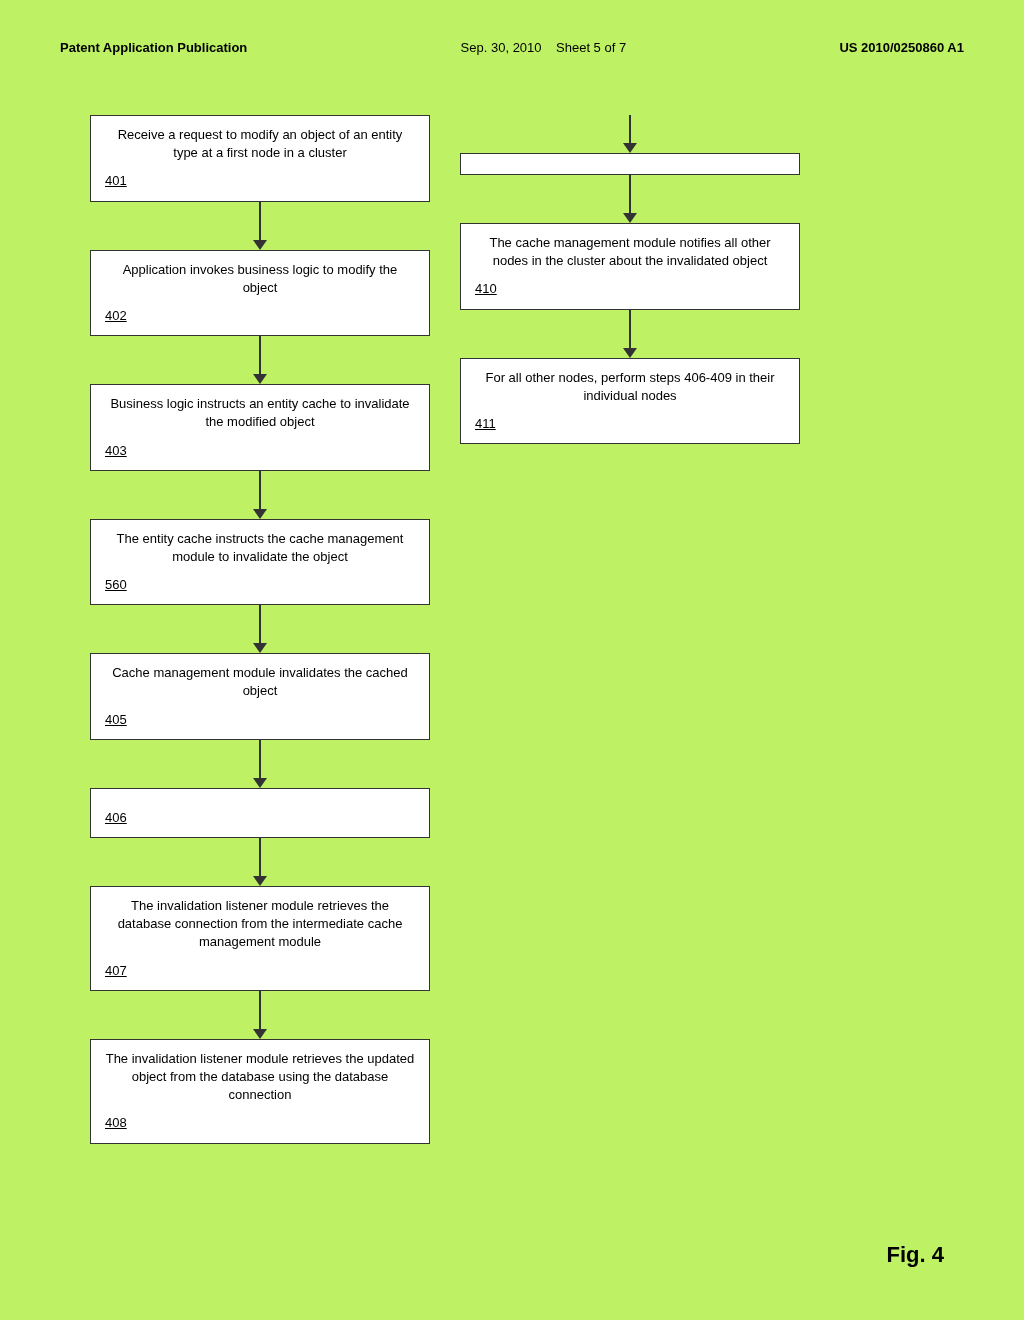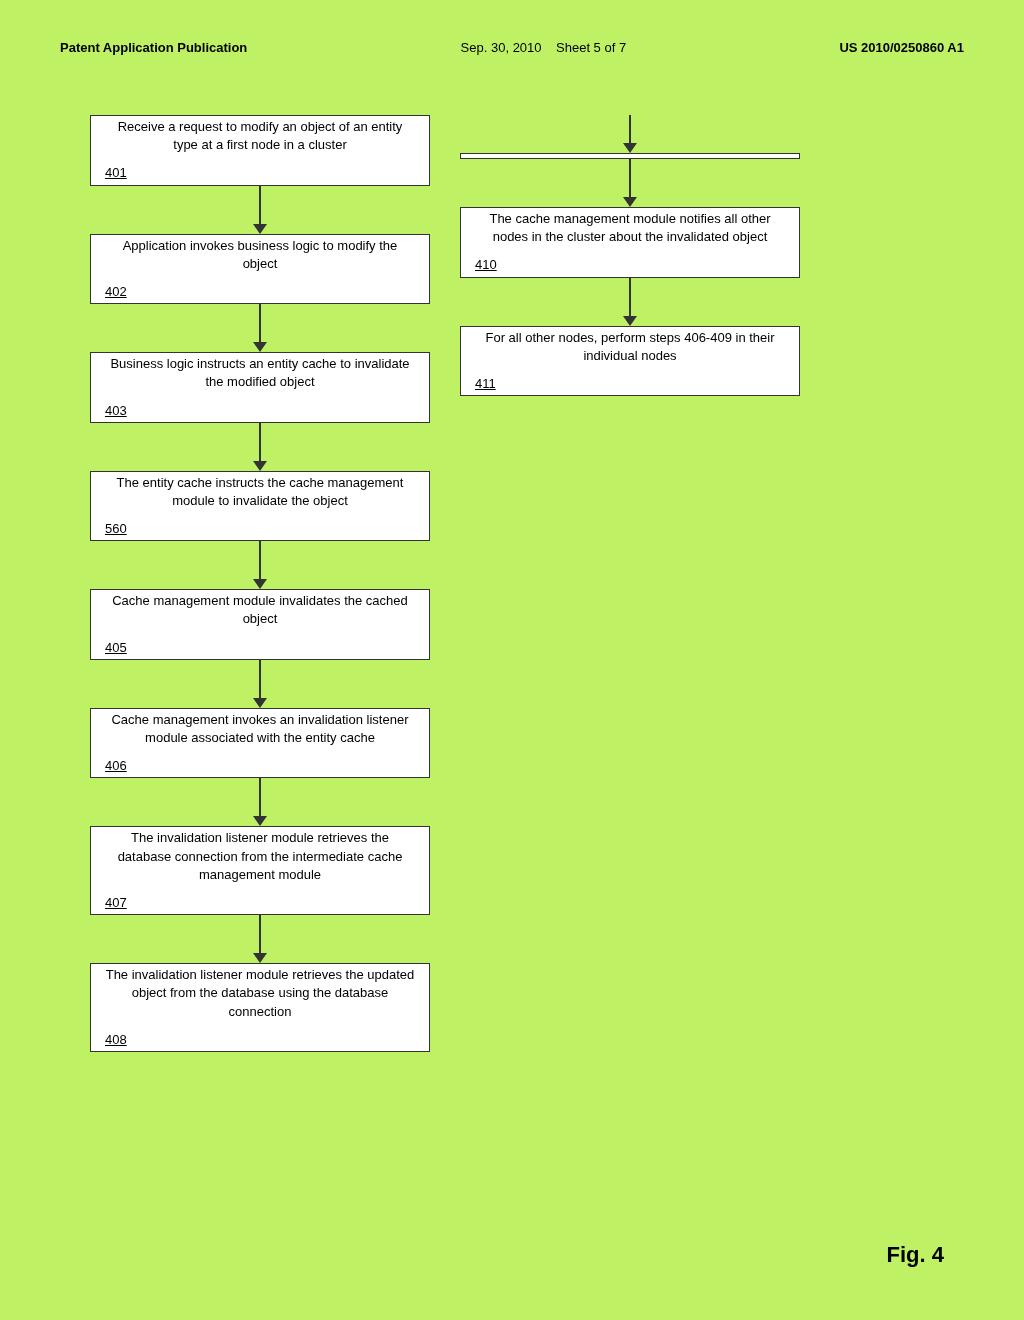--- a/index.html
+++ b/index.html
@@ -29,21 +29,21 @@
     }
     .header-center {
       text-align: center;
     }
     .header-right {
       font-weight: bold;
       font-size: 13px;
     }
     .box {
       border: 1.5px solid #333;
-      padding: 2px 14px;
+      padding: 10px 14px;
       text-align: center;
       font-size: 13px;
       line-height: 1.4;
       background: #fff;
       width: 100%;
       position: relative;
     }
     .box-num {
       text-align: left;
       text-decoration: underline;
@@ -139,21 +139,20 @@
       <div style="height:8px"></div>
 
       <div class="box">
         <div>Cache management module invalidates the cached object</div>
         <span class="box-num">405</span>
       </div>
       <div class="arrow-down"></div>
       <div style="height:8px"></div>
 
       <div class="box">
-        <div>Cache management invokes an invalidation listener module associated with the entity cache</div>
         <span class="box-num">406</span>
       </div>
       <div class="arrow-down"></div>
       <div style="height:8px"></div>
 
       <div class="box">
         <div>The invalidation listener module retrieves the database connection from the intermediate cache management module</div>
         <span class="box-num">407</span>
       </div>
       <div class="arrow-down"></div>

